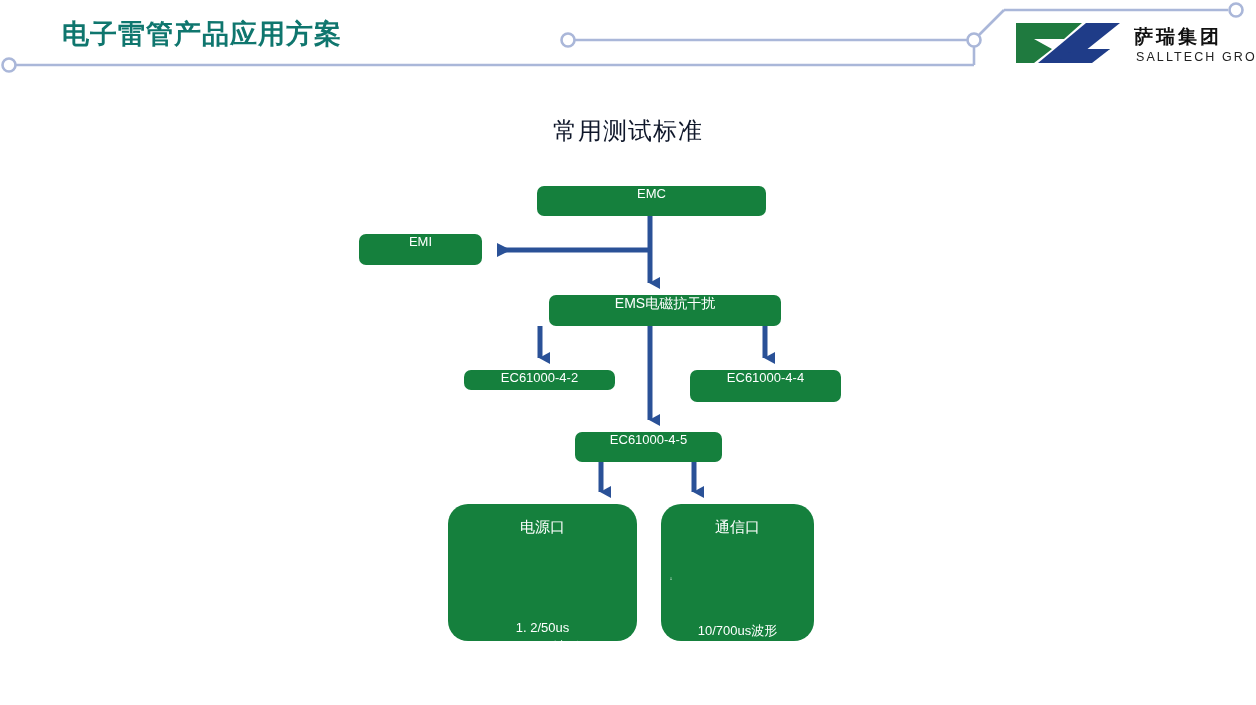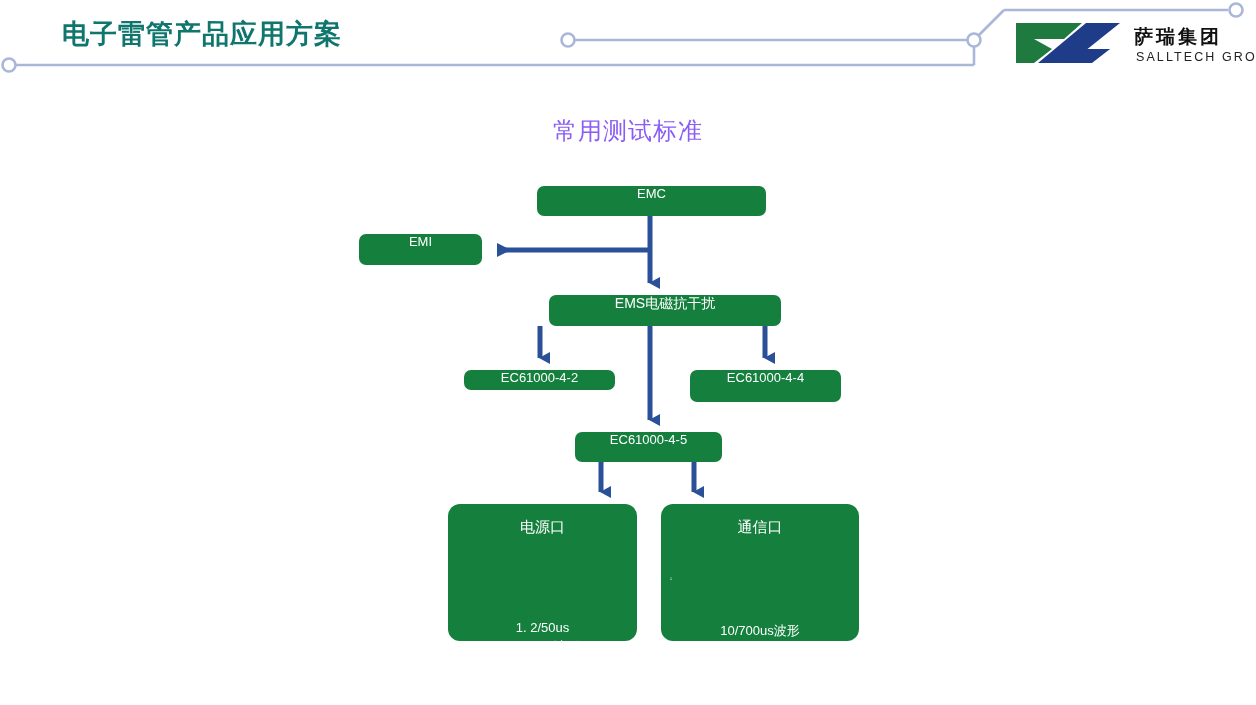--- a/index.html
+++ b/index.html
@@ -76,21 +76,21 @@
   }
 
   
   #slide-title {
     position: absolute;
     left: 0;
     top: 115px;
     width: 1256px;
     text-align: center;
     font-size: 24px;
-    color: #8b5cf6;
+    color: #0f172a;
     letter-spacing: 1px;
   }
 
   #diagram {
     position: absolute;
     left: 0;
     top: 0;
     width: 1256px;
     height: 705px;
   }
@@ -102,21 +102,21 @@
     border-radius: 7px;
     display: flex;
     justify-content: center;
     text-align: center;
     font-size: 13px;
     box-sizing: border-box;
     z-index: 4;
   }
   .node.cjk { font-size: 14px; }
   .node-lg {
-    border-radius: 12px;
+    border-radius: 20px;
     flex-direction: column;
     justify-content: flex-start;
     padding-top: 14px;
     gap: 32px;
   }
   .node-lg .port-label {
     font-size: 15px;
     line-height: 1.2;
   }
   .node-lg .wave-label {
@@ -225,20 +225,20 @@
 <div class="node node-lg" style="left:448px; top:504px; width:189px; height:137px;">
   <span class="port-label">电源口</span>
   <svg class="inner-arrow" viewBox="0 0 20 38" aria-hidden="true">
     <line x1="10" y1="0" x2="10" y2="24" stroke="#ffffff" stroke-width="5"></line>
     <polygon points="1,23 19,23 10,37" fill="#ffffff"></polygon>
   </svg>
   <span class="wave-label">1. 2/50us
 &amp;8/20us波形</span>
 </div>
 
-<div class="node node-lg" style="left:661px; top:504px; width:198px; height:137px;">
+<div class="node node-lg" style="left:661px; top:504px; width:153px; height:137px;">
   <span class="port-label">通信口</span>
   <svg class="inner-arrow" viewBox="0 0 20 38" aria-hidden="true">
     <line x1="10" y1="0" x2="10" y2="24" stroke="#ffffff" stroke-width="5"></line>
     <polygon points="1,23 19,23 10,37" fill="#ffffff"></polygon>
   </svg>
   <span class="wave-label">10/700us波形</span>
 </div>
 
 </body></html>

